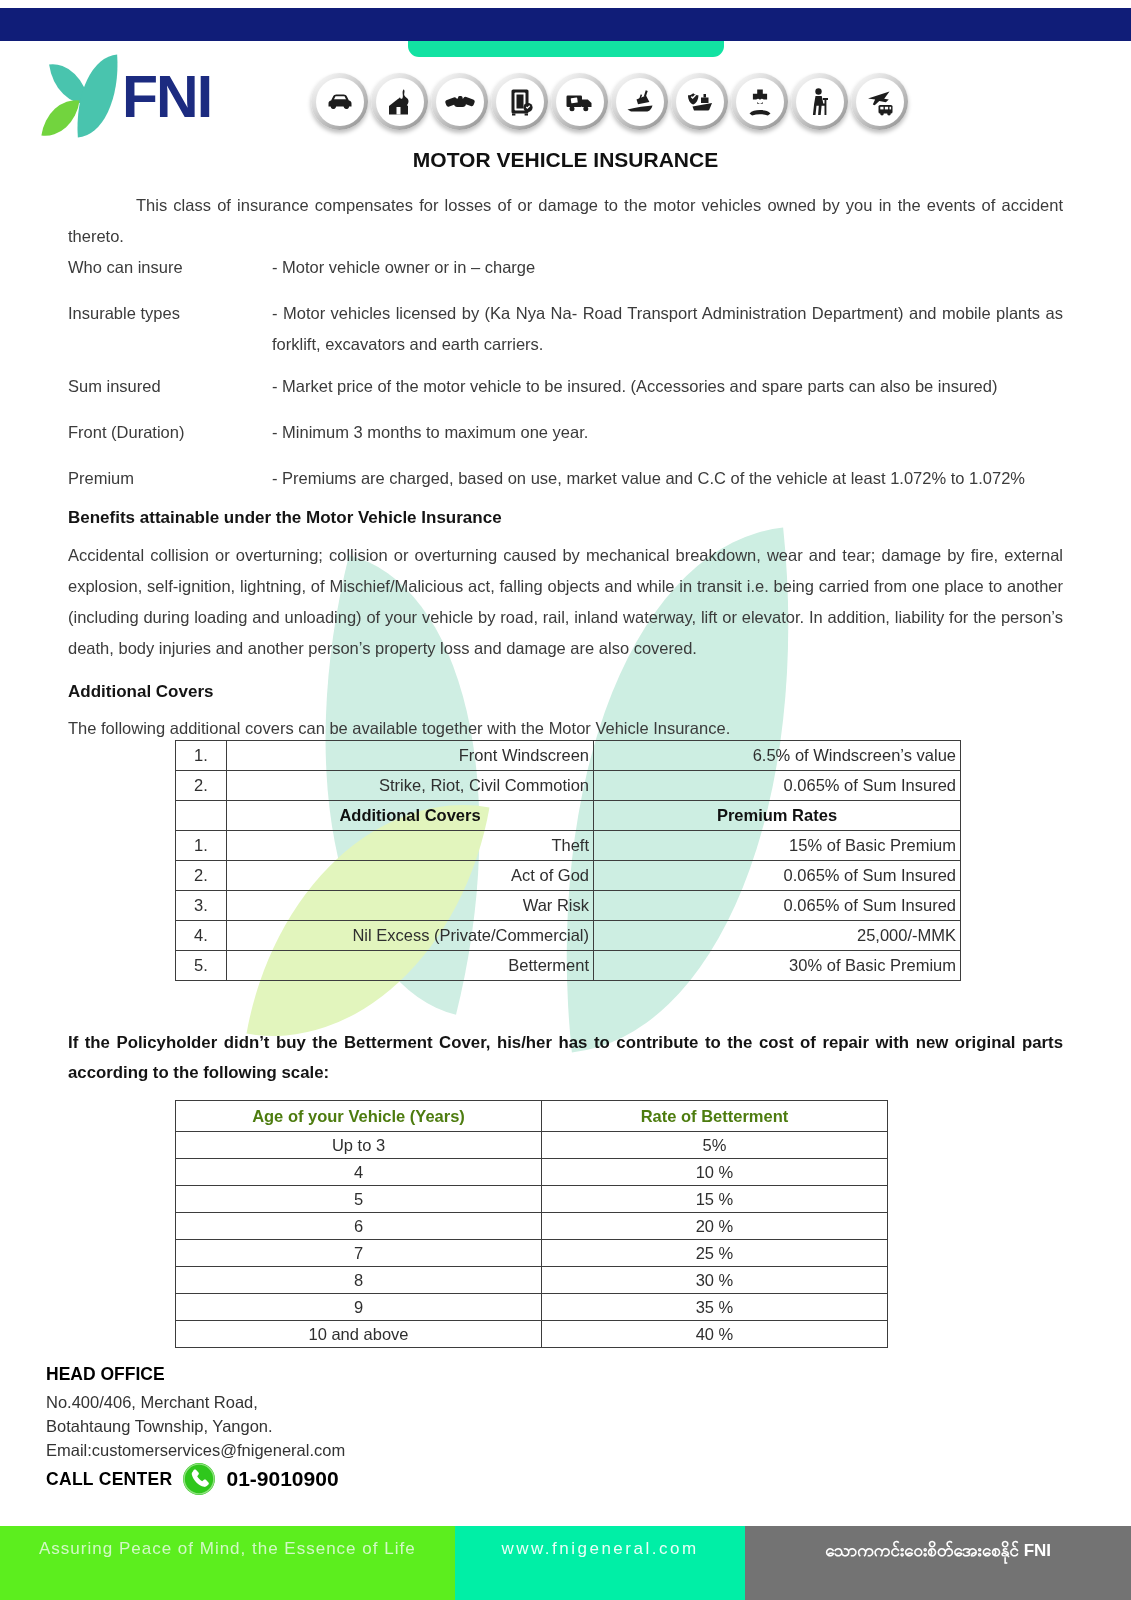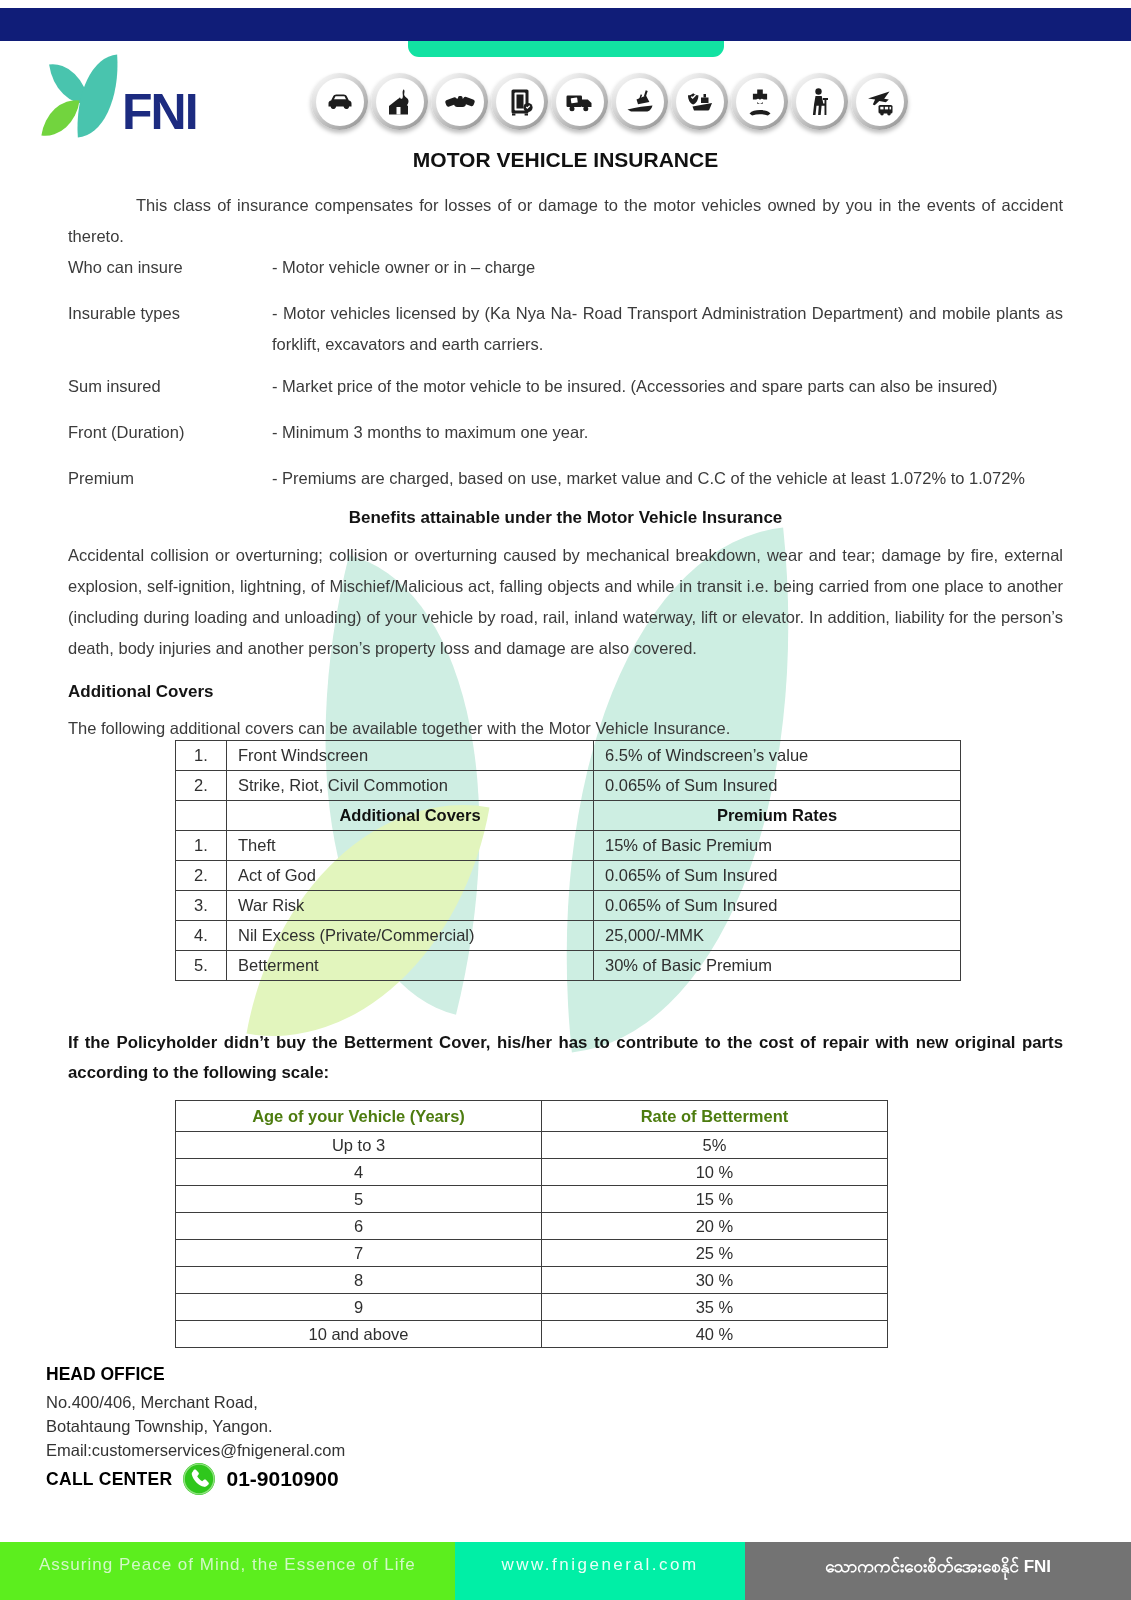--- a/index.html
+++ b/index.html
@@ -14,67 +14,67 @@
   .wm-m1{left:295px;top:575px;width:215px;height:420px;background:#cfeee3;border-radius:0 100% 0 100%;transform:rotate(14deg);}
   .wm-m2{left:545px;top:540px;width:265px;height:500px;background:#cdeee2;border-radius:100% 0 100% 0;transform:rotate(-6deg);}
   .wm-g {left:268px;top:788px;width:200px;height:265px;background:#e2f5bd;border-radius:100% 0 100% 0;transform:rotate(10deg);}
   .fg{position:relative;z-index:1;}
   
   .logo{position:absolute;left:44px;top:56px;width:230px;height:86px;}
   .lf{position:absolute;}
   .lf-a{left:8px;top:6px;width:34px;height:44px;background:#49c4ae;border-radius:0 100% 0 100%;transform:rotate(-8deg);}
   .lf-b{left:0;top:42px;width:33px;height:40px;background:#72d43e;border-radius:100% 0 100% 0;transform:rotate(8deg);}
   .lf-c{left:31px;top:0;width:45px;height:80px;background:#49c4ae;border-radius:100% 0 100% 0;transform:rotate(-4deg);}
-  .logo-text{position:absolute;left:78px;top:16px;font-size:50px;line-height:80px;font-weight:800;
+  .logo-text{position:absolute;left:78px;top:1px;font-size:59px;line-height:80px;font-weight:800;
              color:#1c2b80;letter-spacing:-2px;}
   
   .icon-row{position:absolute;left:311px;top:73px;display:flex;gap:3px;}
   .badge{width:57px;height:57px;border-radius:50%;background:linear-gradient(140deg,#f7f7f7 10%,#cfcfcf 45%,#8d8d8d 100%);
          display:flex;align-items:center;justify-content:center;box-shadow:0 3px 4px rgba(0,0,0,.25);}
   .badge-in{width:48px;height:48px;border-radius:50%;background:#fff;display:flex;align-items:center;justify-content:center;}
   .badge-in svg{width:32px;height:32px;fill:#1d1d1d;}
   
   .abs{position:absolute;left:68px;width:995px;}
   .title{top:148px;text-align:center;font-size:21px;font-weight:bold;color:#111;}
   .para{font-size:16.5px;line-height:31px;text-align:justify;color:#3b3b3b;}
   .intro{top:190px;text-indent:68px;}
   .deflist{top:252px;}
   .def-row{display:flex;margin-bottom:15px;}
   .def-row.two{margin-bottom:11px;}
   .def-term{width:204px;flex:none;font-size:16.5px;line-height:31px;color:#3b3b3b;}
   .def-val{flex:1;font-size:16.5px;line-height:31px;text-align:justify;color:#3b3b3b;}
   .h-bold{font-size:17px;font-weight:bold;color:#141414;}
-  .benefits-h{top:508px;text-align:center;}
+  .benefits-h{top:508px;}
   .benefits-p{top:540px;}
   .addl-h{top:682px;}
   .addl-p{top:713px;}
   
   table{border-collapse:collapse;table-layout:fixed;background:transparent;}
   td{border:1.5px solid #3d3d3d;vertical-align:middle;font-size:16.5px;color:#2f2f2f;}
   .t1{position:absolute;left:175px;top:740px;width:786px;}
-  .t1 td{height:29px;padding:0 4px 0 11px;text-align:left;}
+  .t1 td{height:29px;padding:0 4px 0 11px;text-align:right;}
   .t1 .no{width:50px;text-align:center;padding:0;}
   .t1 .cov{width:330px;}
   .t1 .rate{width:406px;}
   .t1 tr.hr td{font-weight:bold;text-align:center;padding:0;color:#111;}
   .note{top:1028px;font-weight:bold;color:#141414;font-size:16.8px;line-height:30px;text-align:justify;}
   .t2{position:absolute;left:175px;top:1100px;width:710px;}
   .t2 td{height:26px;text-align:center;padding:0;}
   .t2 .age{width:365px;}
   .t2 .rate2{width:345px;}
   .t2 tr.hr td{height:30px;font-weight:bold;color:#4d7c0f;}
   
   .office{position:absolute;left:46px;top:1362px;font-size:16.5px;color:#333;line-height:24px;}
   .office .oh{font-size:17.5px;font-weight:bold;color:#000;margin-bottom:4px;}
   .callrow{position:absolute;left:46px;top:1462px;display:flex;align-items:center;gap:10px;}
   .call-label{font-size:17.5px;font-weight:bold;color:#000;letter-spacing:.3px;}
   .call-num{font-size:21px;font-weight:bold;color:#000;}
   .phone-ic svg{width:34px;height:34px;display:block;}
   
-  .footer{position:absolute;left:0;bottom:0;width:100%;height:58px;display:flex;z-index:2;}
+  .footer{position:absolute;left:0;bottom:0;width:100%;height:74px;display:flex;z-index:2;}
   .f-seg{height:100%;box-sizing:border-box;padding-top:13px;text-align:center;font-size:17px;}
   .f-green{width:40.2%;background:#5cee1e;color:#d2f8c6;letter-spacing:1px;}
   .f-teal{width:25.7%;background:#00efa6;color:#eafff7;letter-spacing:2.5px;}
   .f-navy{width:34.1%;background:#737373;color:#ffffff;font-weight:bold;}
 </style>
 </head>
 <body>
 
 <div class="page">
 

